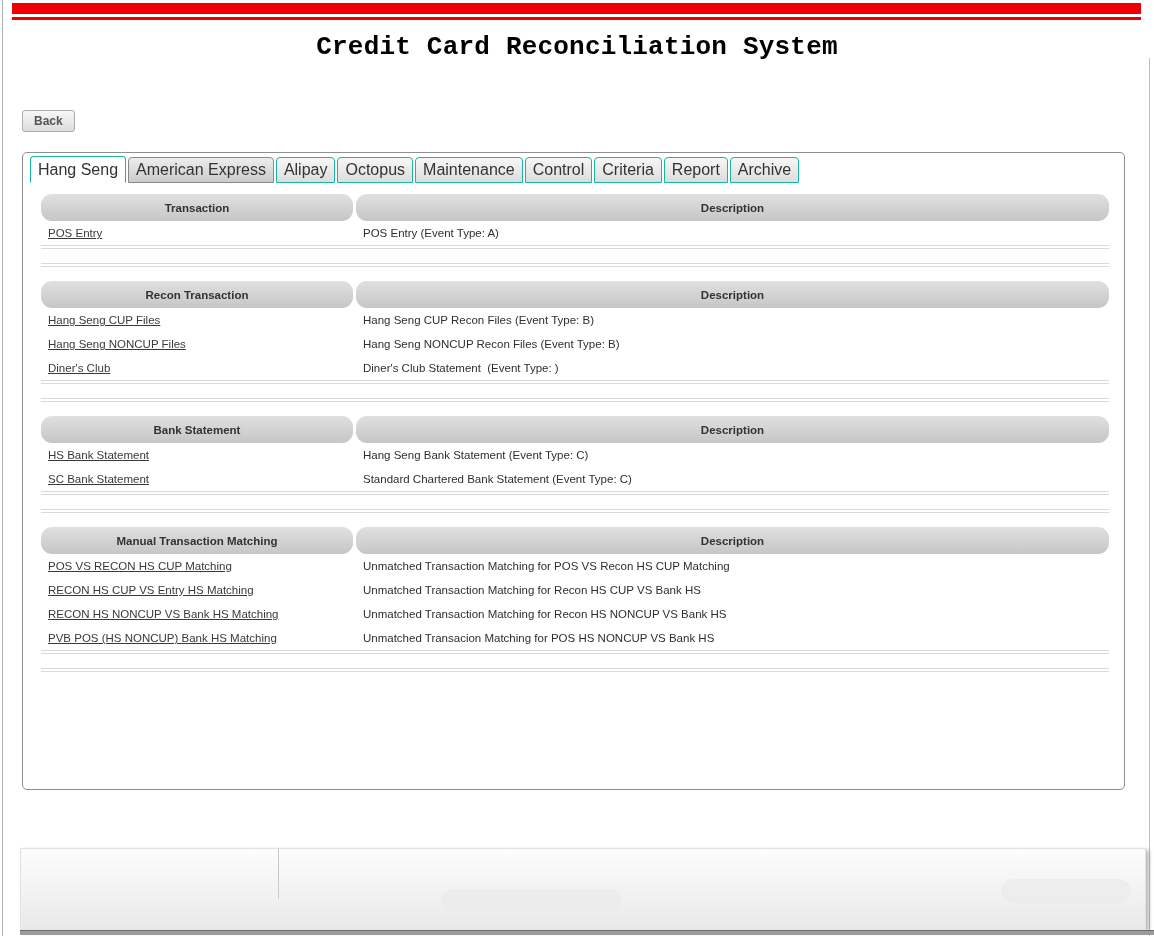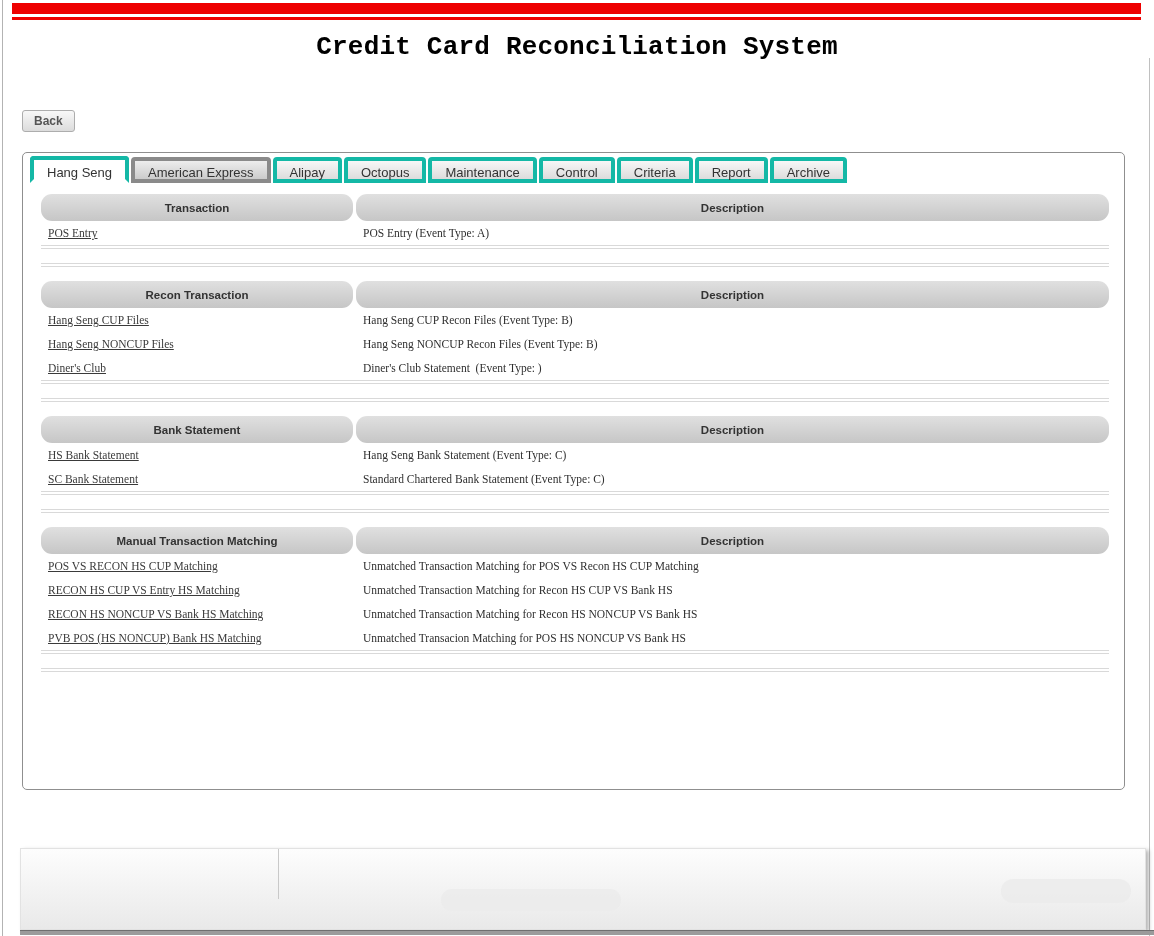--- a/index.html
+++ b/index.html
@@ -49,24 +49,24 @@
     background: #fff;
     border: 1px solid #8f8f8f;
     border-radius: 5px;
   }
   .tabbar {
     display: flex; align-items: flex-end;
     padding: 4px 0 0 7px; height: 30px;
   }
   .tab {
     height: 26px; line-height: 24px;
-    padding: 0 13px; margin-right: 2px;
-    font-size: 13px; color: #333;
+    padding: 0 7px; margin-right: 2px;
+    font-size: 16px; color: #333;
     background: linear-gradient(#f7f7f7, #dcdcdc);
-    border: 4px solid #14b8a6;
+    border: 1px solid #14b8a6;
     border-radius: 4px 4px 0 0;
     cursor: pointer; white-space: nowrap;
   }
   .tab.active {
     background: #fff;
     border-bottom-color: #fff;
     height: 27px; line-height: 25px;
   }
   .tab:nth-child(2):not(.active) {
     background: linear-gradient(#ededed, #cbcbcb);
@@ -77,21 +77,21 @@
 
   
   .thead { display: flex; gap: 3px; height: 27px; }
   .th {
     background: linear-gradient(#e0e0e0, #c6c6c6);
     font-weight: bold; font-size: 11.5px; color: #333;
     display: flex; align-items: center; justify-content: center; border-radius: 11px;
   }
   .th-left { width: 312px; }
   .th-right { flex: 1; }
-  .trow { display: flex; height: 24px; align-items: center; font-family: Liberation Serif, serif; }
+  .trow { display: flex; height: 24px; align-items: center; }
   .cell-left { width: 315px; padding-left: 7px; font-size: 11.5px; }
   .cell-right { flex: 1; padding-left: 7px; font-size: 11.5px; color: #2f2f2f; white-space: pre-wrap; }
   .row-link { color: #3a3a3a; text-decoration: underline; cursor: pointer; }
 
   .dline {
     height: 4px;
     border-top: 1px solid #d9d9d9;
     border-bottom: 1px solid #d9d9d9;
   }
   .separator { margin: 14px 0; }

